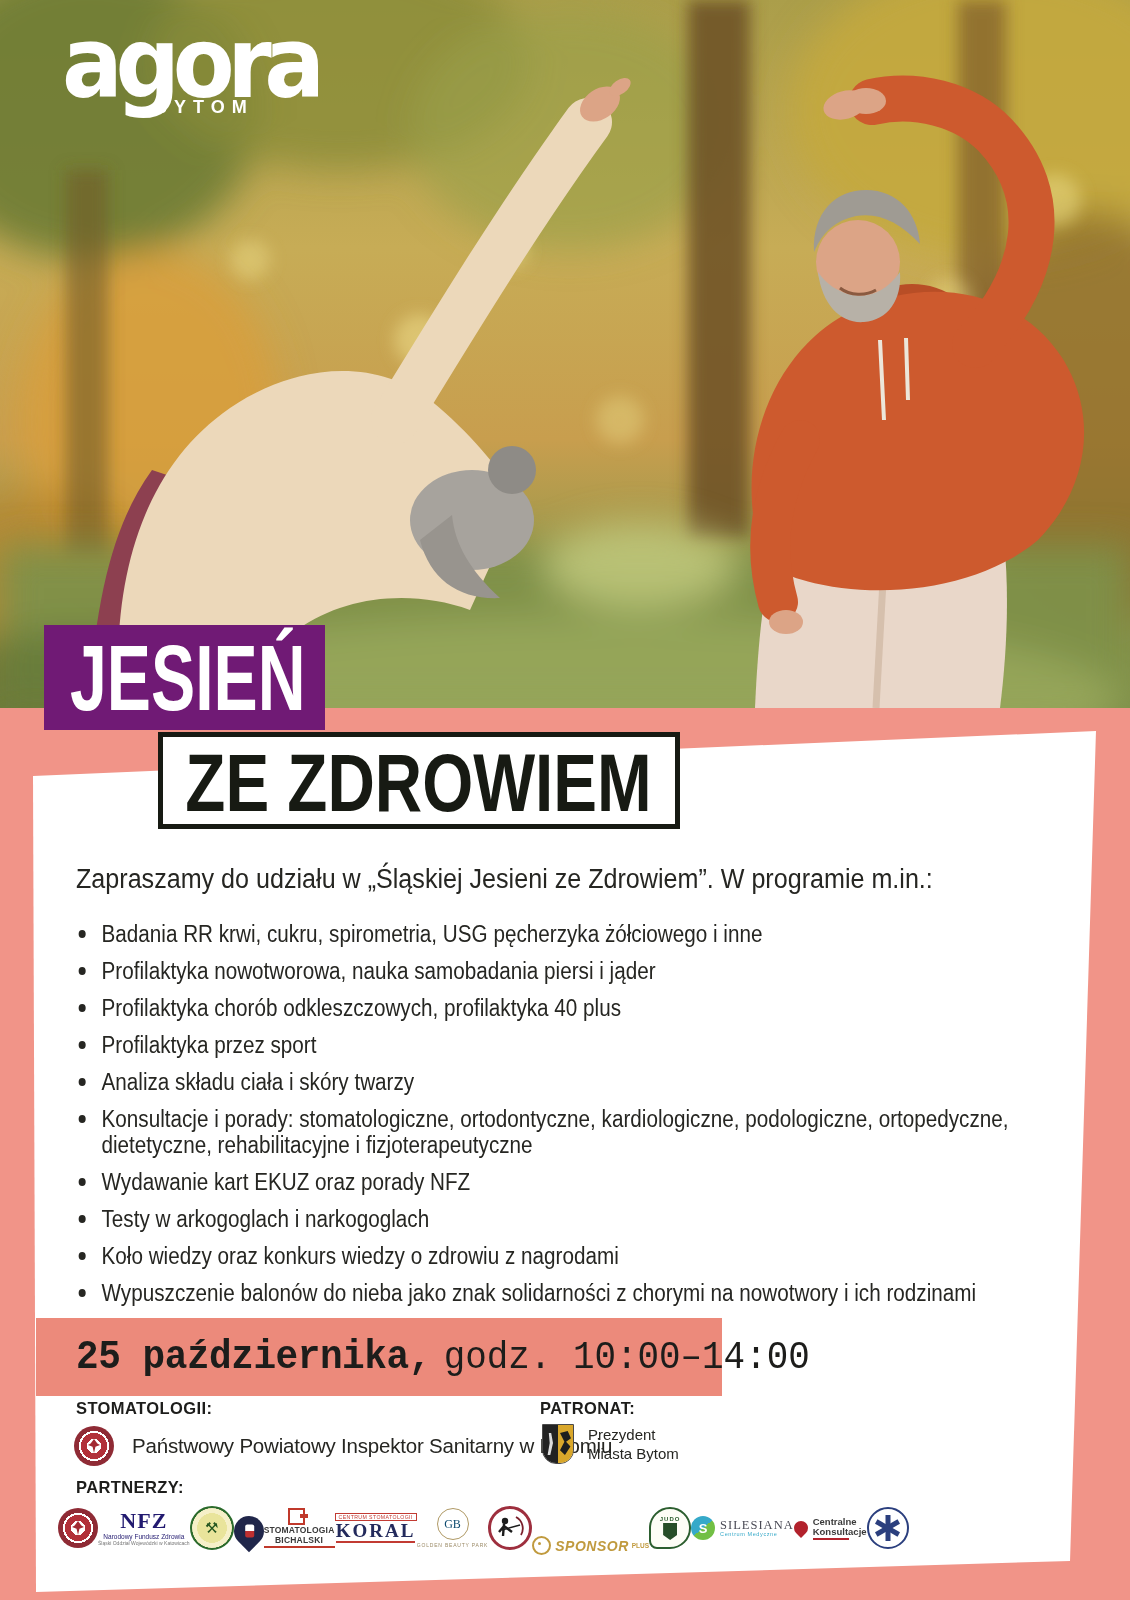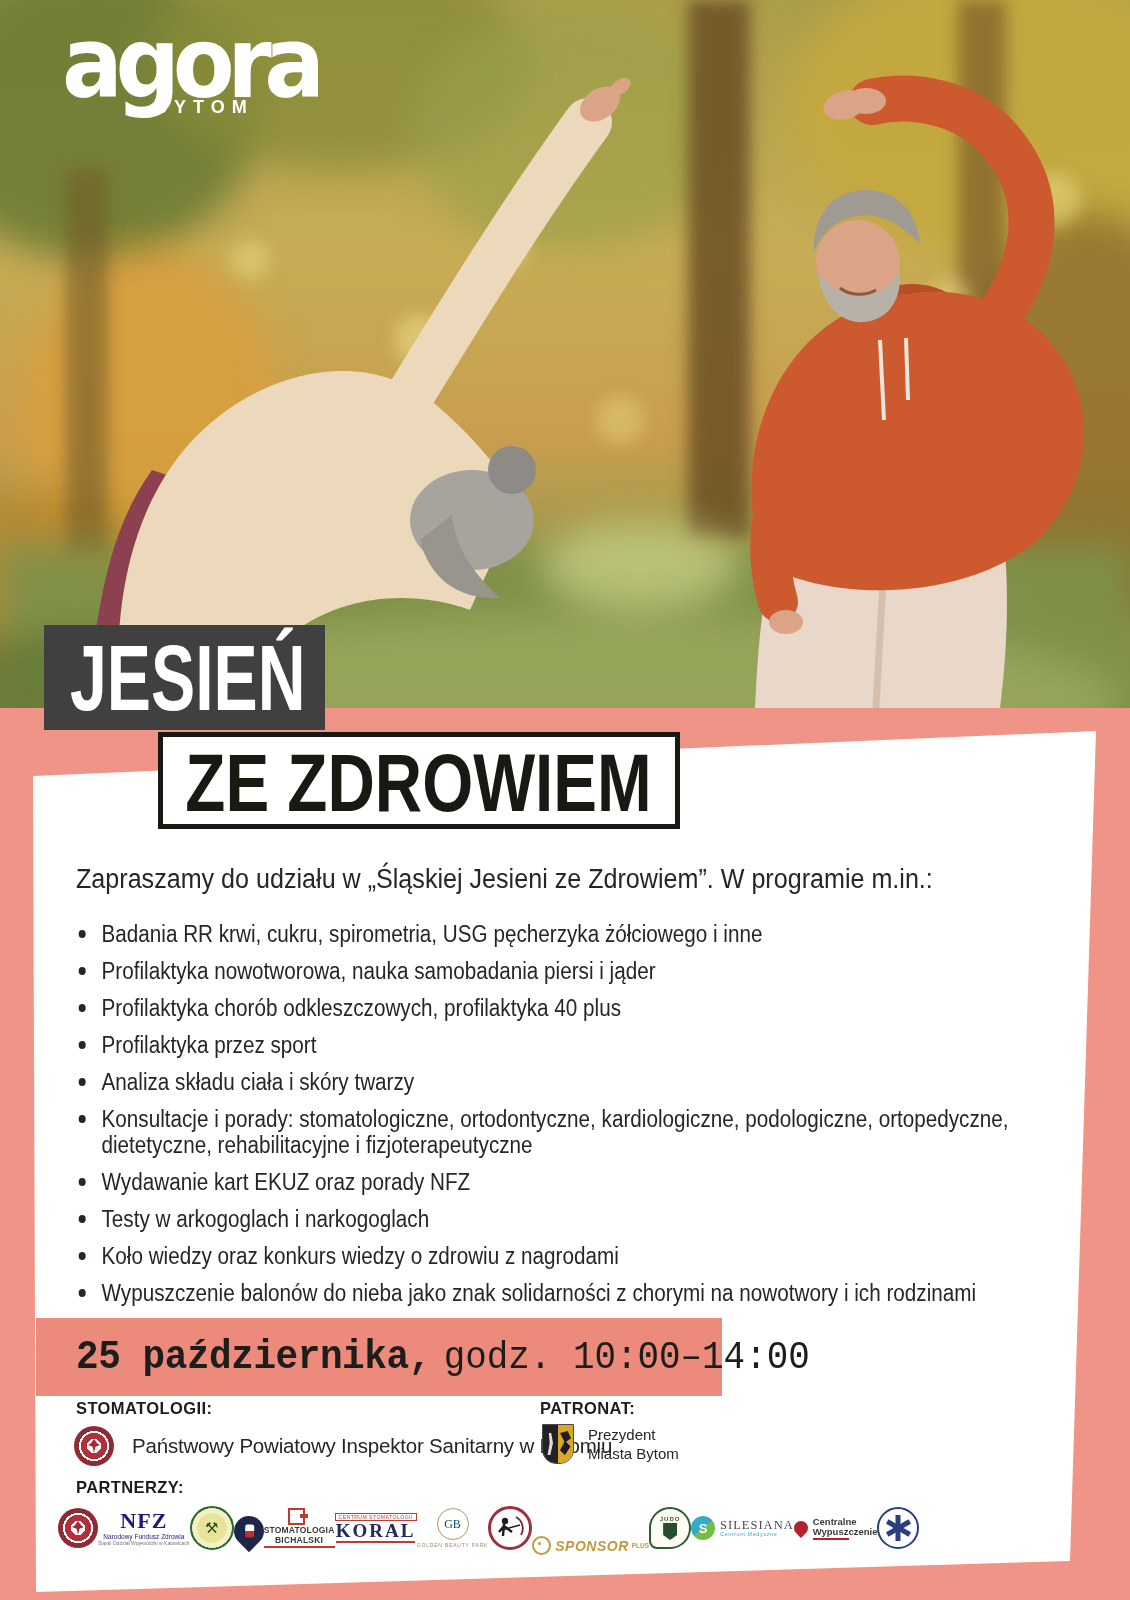--- a/index.html
+++ b/index.html
@@ -20,21 +20,21 @@
     transform:scaleX(.92); transform-origin:left top; display:inline-block;
   }
   .agora-sub {
     font-family:Liberation Sans, sans-serif; font-weight:bold;
     font-size:18px; letter-spacing:7px; margin:-14px 0 0 92px;
   }
 
   
   .title1 {
     position:absolute; left:44px; top:625px; width:281px; height:105px;
-    background:#404040; color:#fff; display:flex; align-items:center;
+    background:#701a75; color:#fff; display:flex; align-items:center;
   }
   .title1 .t {
     font-weight:bold; font-size:92px; line-height:1; white-space:nowrap;
     transform:scaleX(.72); transform-origin:left center; margin-left:26px; letter-spacing:0;
   }
   .title2 {
     position:absolute; left:158px; top:732px; width:522px; height:97px;
     background:#fff; border:5px solid #171A13; box-sizing:border-box;
     display:flex; align-items:flex-end; justify-content:center;
   }
@@ -387,21 +387,21 @@
       <div>
         <div class="sil-main">SILESIANA</div>
         <div class="sil-sub">Centrum Medyczne</div>
       </div>
     </div>
 
     <div class="pl lab">
       <div class="lab-drop"></div>
       <div>
         <div class="lab-l1">Centralne</div>
-        <div class="lab-l2">Wypuszczenie</div>
+        <div class="lab-l2">Konsultacje</div>
         <div class="lab-bar"></div>
       </div>
     </div>
 
     <div class="pl">
       <div class="ems">
           <i></i>
         </div>
     </div>
 

